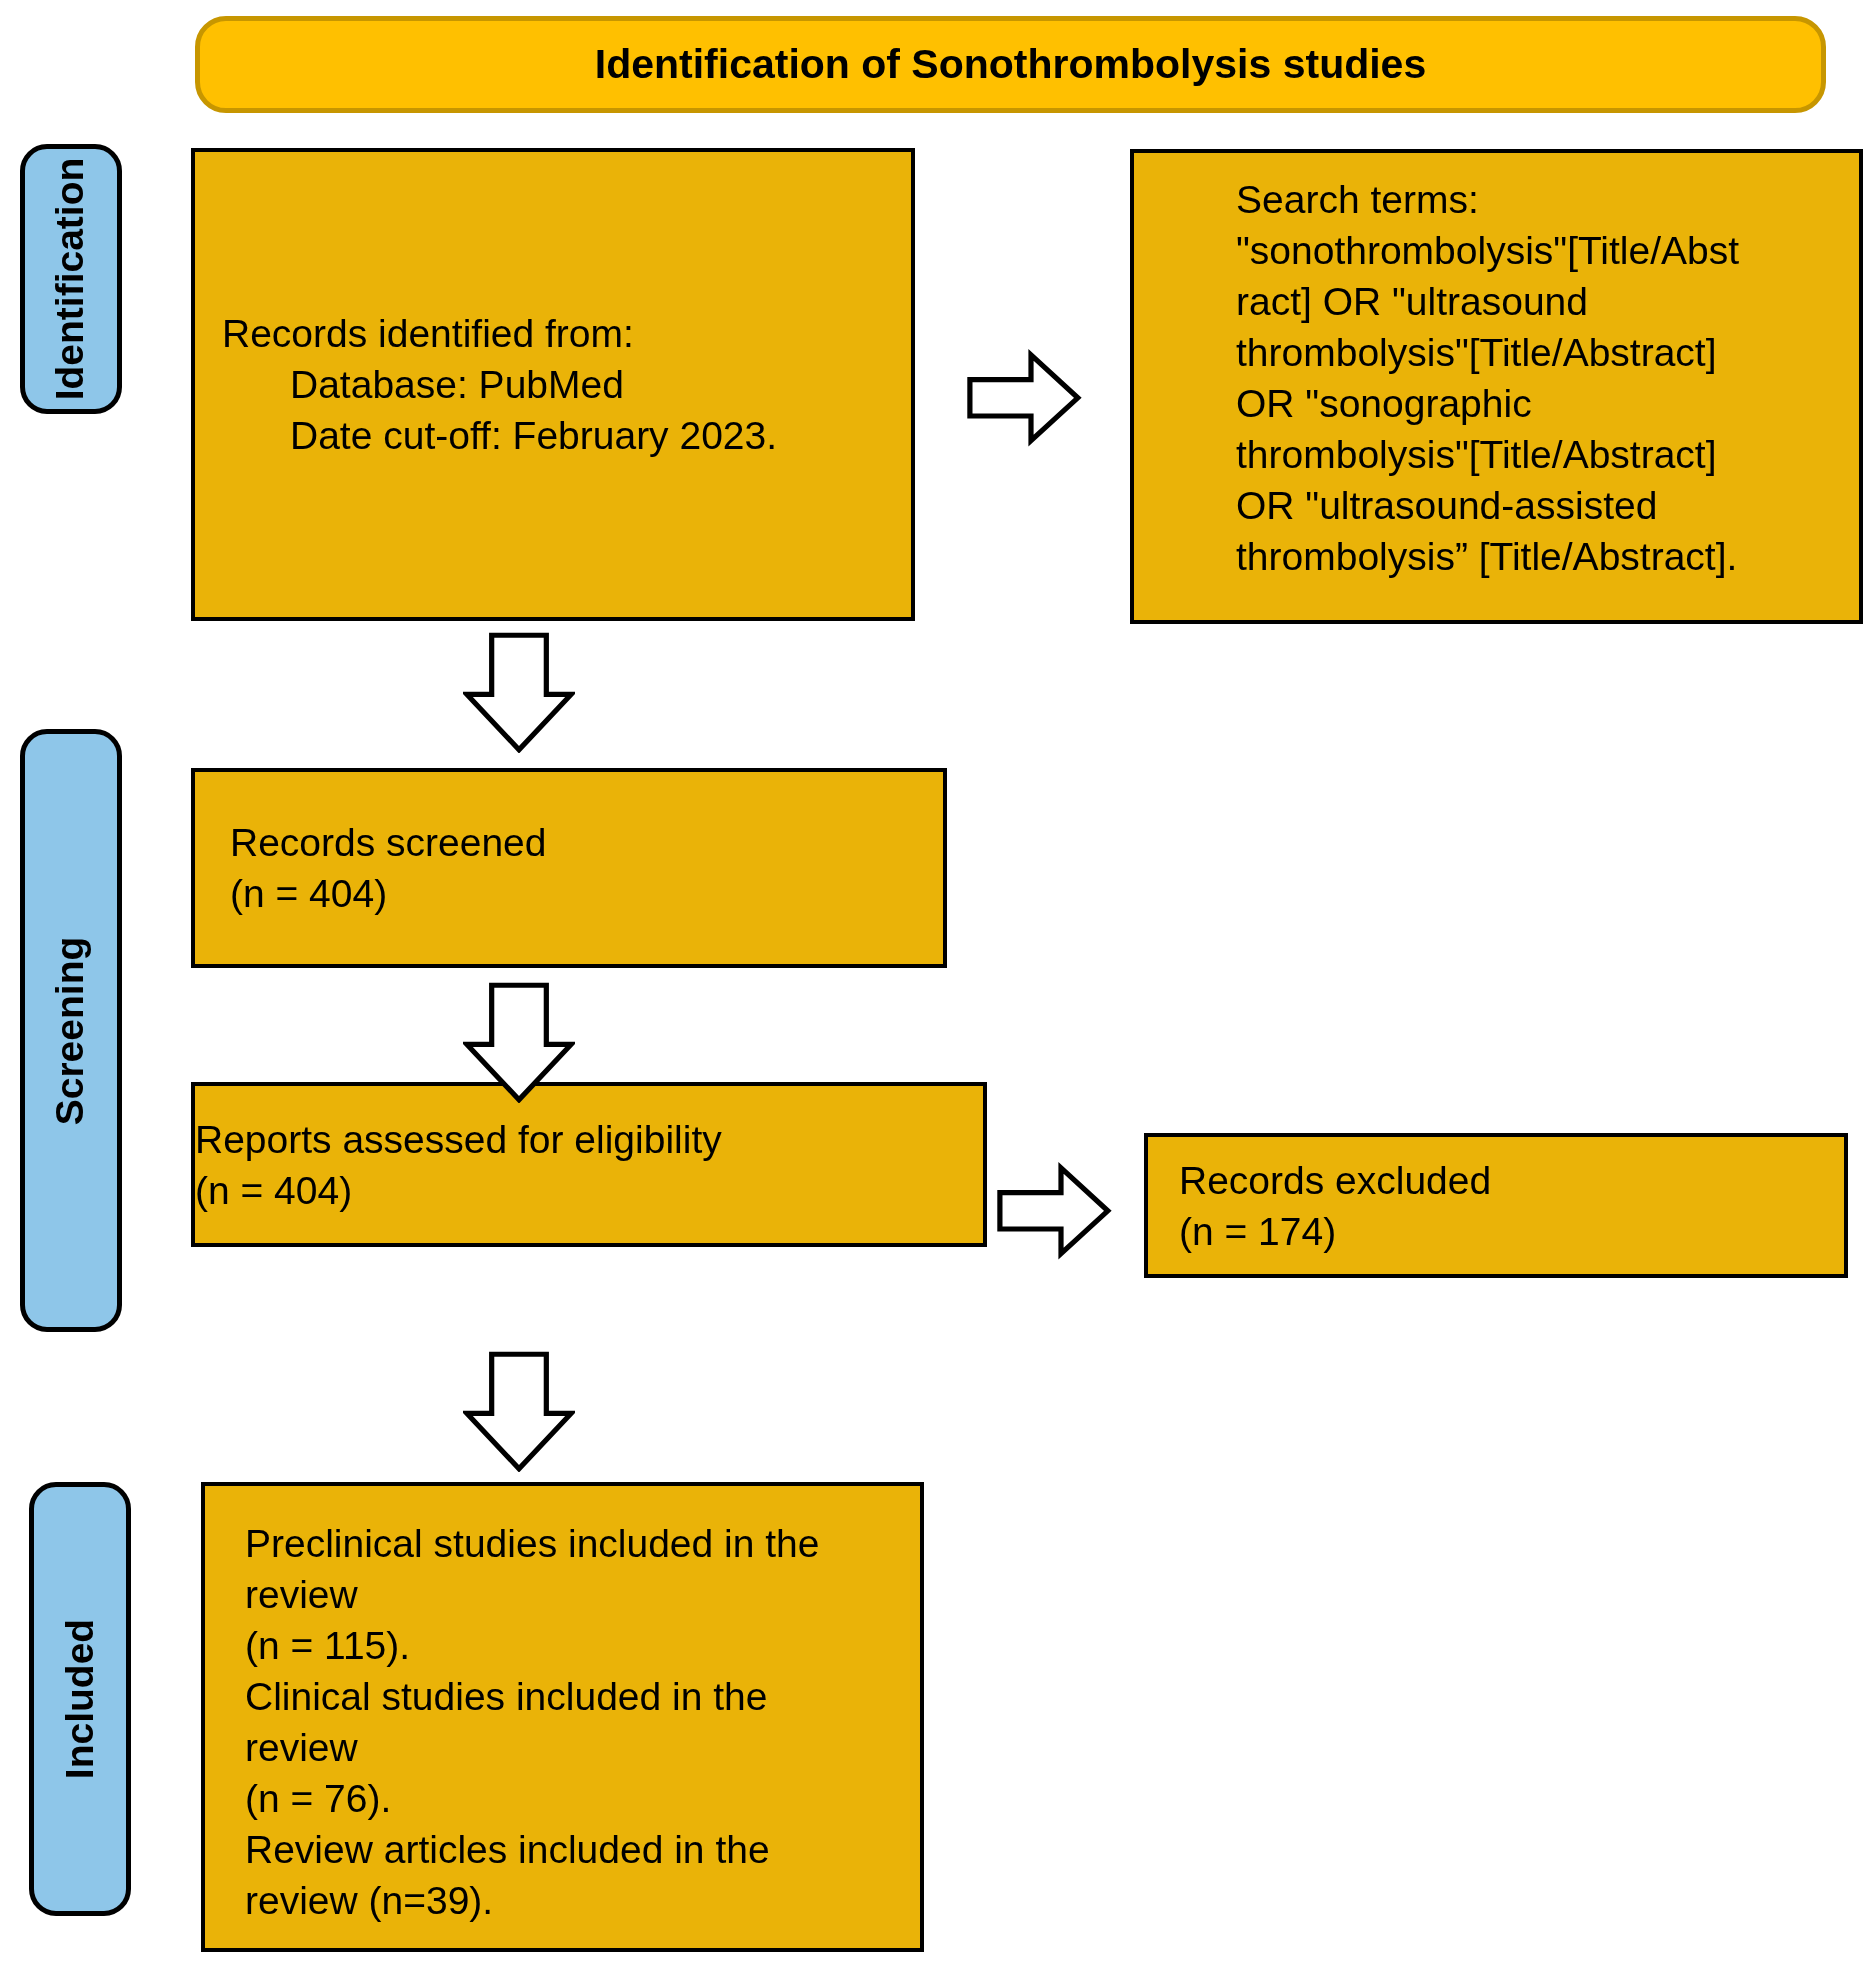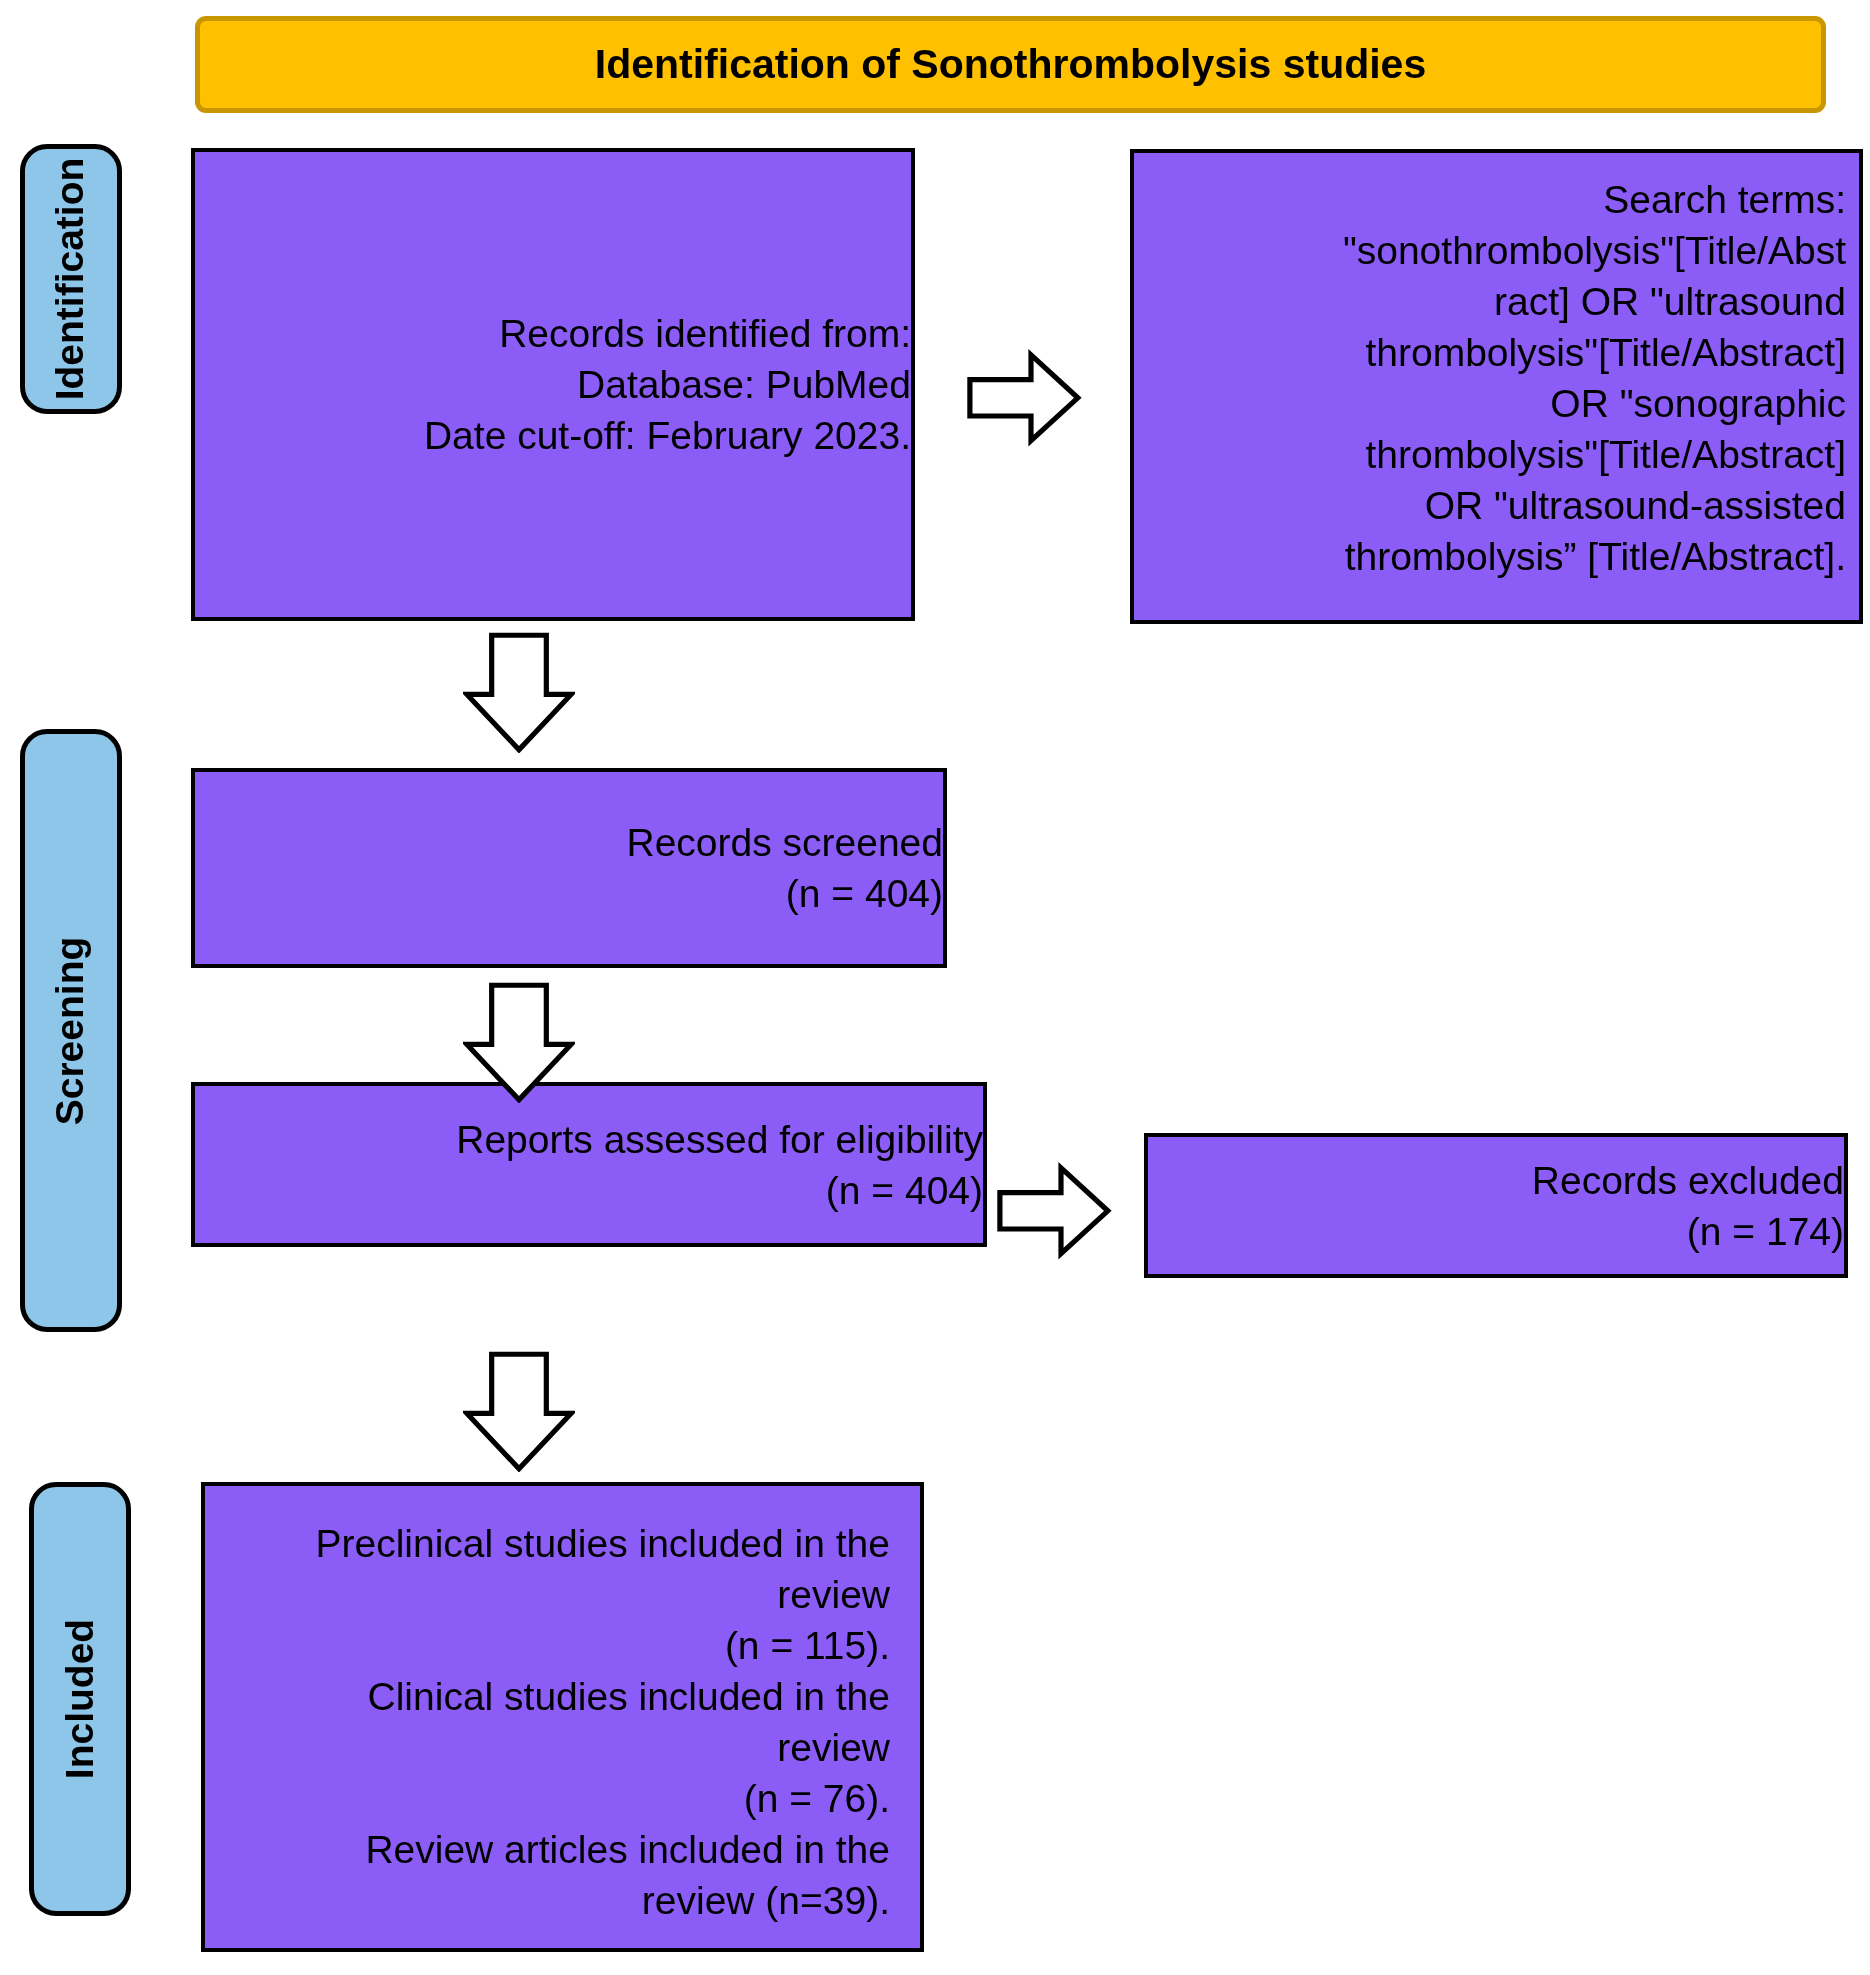--- a/index.html
+++ b/index.html
@@ -12,21 +12,21 @@
     color: #000;
   }
 
   
   .banner {
     position: absolute;
     left: 195px; top: 16px;
     width: 1631px; height: 97px;
     background: #FFC000;
     border: 5.2px solid #C79600;
-    border-radius: 11px;
+    border-radius: 31px;
     box-sizing: border-box;
     display: flex; align-items: center; justify-content: center;
     font-size: 41px; font-weight: bold;
   }
 
   
   .stage {
     position: absolute;
     width: 102px;
     background: #8EC6E9;
@@ -41,26 +41,25 @@
     font-size: 39px;
     font-weight: bold;
   }
   #stage-identification { left: 19.5px;  top: 144px;  height: 270px; }
   #stage-screening      { left: 19.5px;  top: 729px; height: 603px; }
   #stage-included       { left: 29px;  top: 1482px; height: 434px; }
 
   
   .fbox {
     position: absolute;
-    background: #8b5cf6;
+    background: #eab308;
     border: 4.5px solid #000;
     box-sizing: border-box;
     font-size: 39px;
     line-height: 51px;
-    text-align: right;
   }
   .center-v { display: flex; flex-direction: column; justify-content: center; }
 
   #box-records-identified { left: 191px; top: 148px; width: 724px; height: 473px; padding-left: 27px; }
   #box-records-identified .indent { padding-left: 68px; }
 
   #box-search-terms { left: 1130px; top: 149px; width: 733px; height: 475px; padding: 21px 13px 0 102px; }
 
   #box-records-screened { left: 191px; top: 768px; width: 756px; height: 200px; padding-left: 35px; }
   #box-reports-assessed { left: 191px; top: 1082px; width: 796px; height: 165px; }

